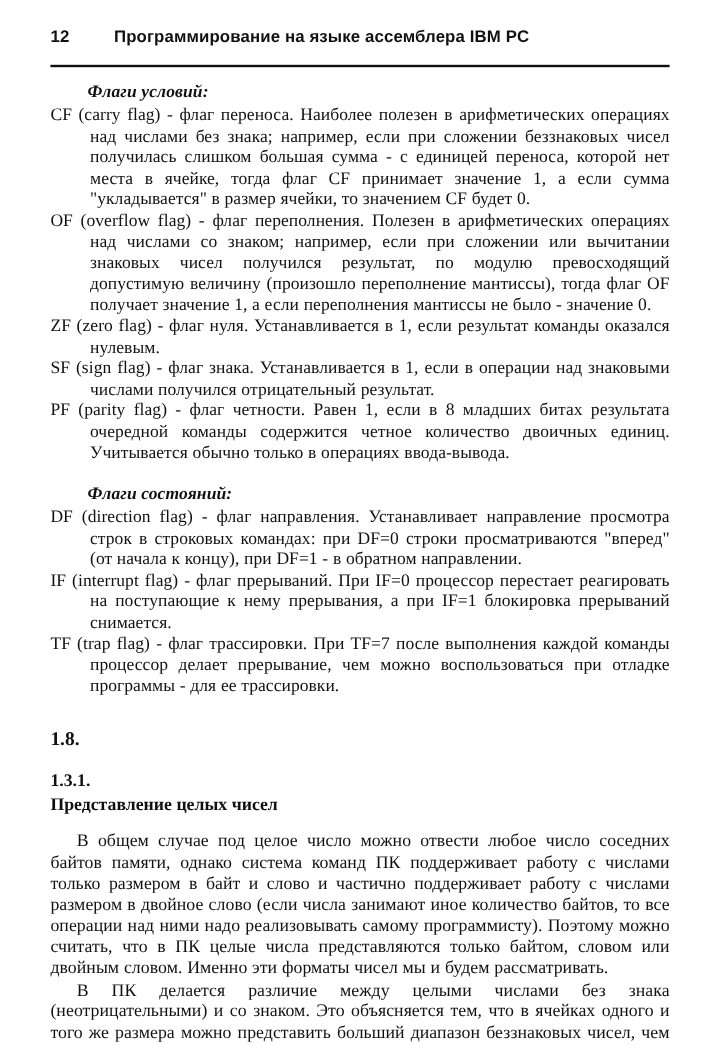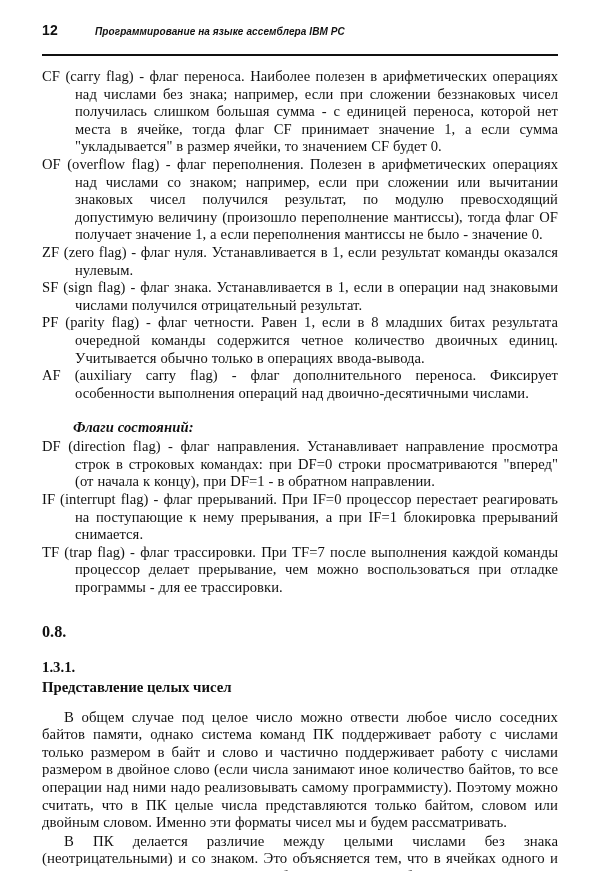--- a/index.html
+++ b/index.html
@@ -32,23 +32,22 @@
   .page-number {
     font-family: "Liberation Sans", "DejaVu Sans", sans-serif;
     font-weight: bold;
     font-size: 14px;
     width: 53px;
     flex: none;
     letter-spacing: 0.2px;
   }
   .header-title {
     font-family: "Liberation Sans", "DejaVu Sans", sans-serif;
-    font-style: italic;
     font-weight: bold;
-    font-size: 10px;
+    font-size: 14px;
     letter-spacing: 0.1px;
   }
   .header-rule {
     position: absolute;
     left: 42px;
     top: 54px;
     width: 516px;
     height: 2.4px;
     background: #101010;
   }
@@ -129,36 +128,36 @@
 <div class="page">
 
   <div class="header">
     <span class="page-number">12</span>
     <span class="header-title">Программирование на языке ассемблера IBM PC</span>
   </div>
   <div class="header-rule"></div>
 
   <div class="body">
 
+    <div class="subhead">Флаги условий:</div>
 
     <p class="flag-item">CF (carry flag) - флаг переноса. Наиболее полезен в арифметических операциях над числами без знака; например, если при сложении беззнаковых чисел получилась слишком большая сумма - с единицей переноса, которой нет места в ячейке, тогда флаг CF принимает значение 1, а если сумма "укладывается" в размер ячейки, то значением CF будет 0.</p>
     <p class="flag-item">OF (overflow flag) - флаг переполнения. Полезен в арифметических операциях над числами со знаком; например, если при сложении или вычитании знаковых чисел получился результат, по модулю превосходящий допустимую величину (произошло переполнение мантиссы), тогда флаг OF получает значение 1, а если переполнения мантиссы не было - значение 0.</p>
     <p class="flag-item">ZF (zero flag) - флаг нуля. Устанавливается в 1, если результат команды оказался нулевым.</p>
     <p class="flag-item">SF (sign flag) - флаг знака. Устанавливается в 1, если в операции над знаковыми числами получился отрицательный результат.</p>
     <p class="flag-item">PF (parity flag) - флаг четности. Равен 1, если в 8 младших битах результата очередной команды содержится четное количество двоичных единиц. Учитывается обычно только в операциях ввода-вывода.</p>
-    <p class="flag-item">AF (auxiliary carry flag) - флаг дополнительного переноса. Фиксирует особенности выполнения операций над двоично-десятичными числами.</p>
 
     <div class="subhead second">Флаги состояний:</div>
 
     <p class="flag-item">DF (direction flag) - флаг направления. Устанавливает направление просмотра строк в строковых командах: при DF=0 строки просматриваются "вперед" (от начала к концу), при DF=1 - в обратном направлении.</p>
     <p class="flag-item">IF (interrupt flag) - флаг прерываний. При IF=0 процессор перестает реагировать на поступающие к нему прерывания, а при IF=1 блокировка прерываний снимается.</p>
     <p class="flag-item">TF (trap flag) - флаг трассировки. При TF=7 после выполнения каждой команды процессор делает прерывание, чем можно воспользоваться при отладке программы - для ее трассировки.</p>
 
     <div class="section-heading h2">
-      <span class="num">0.8.</span>
+      <span class="num">1.8.</span>
     </div>
 
     <div class="section-heading h3">
       <span class="num">1.3.1.</span>
       <span>Представление целых чисел</span>
     </div>
 
     <p class="para first">В общем случае под целое число можно отвести любое число соседних байтов памяти, однако система команд ПК поддерживает работу с числами только размером в байт и слово и частично поддерживает работу с числами размером в двойное слово (если числа занимают иное количество байтов, то все операции над ними надо реализовывать самому программисту). Поэтому можно считать, что в ПК целые числа представляются только байтом, словом или двойным словом. Именно эти форматы чисел мы и будем рассматривать.</p>
     <p class="para next">В ПК делается различие между целыми числами без знака (неотрицательными) и со знаком. Это объясняется тем, что в ячейках одного и того же размера можно представить больший диапазон беззнаковых чисел, чем неотрицательных знако-</p>
 

